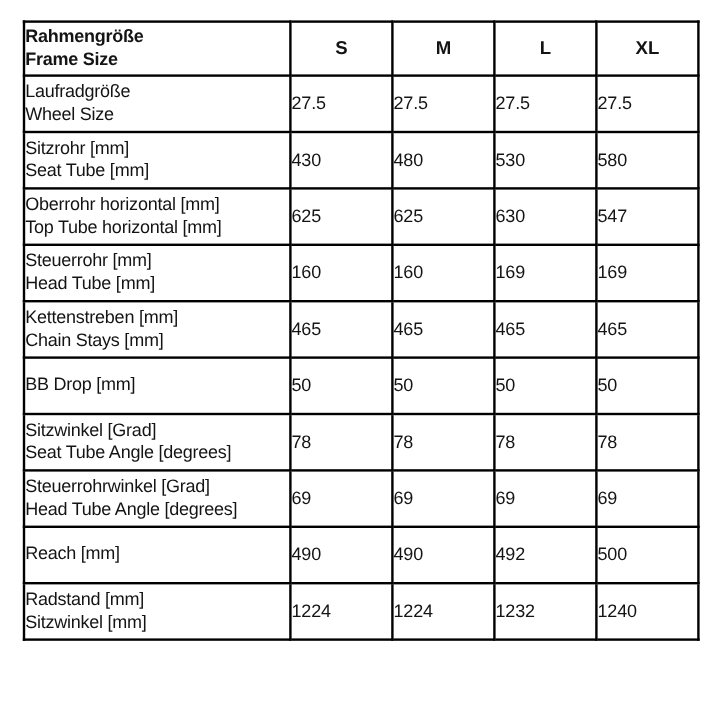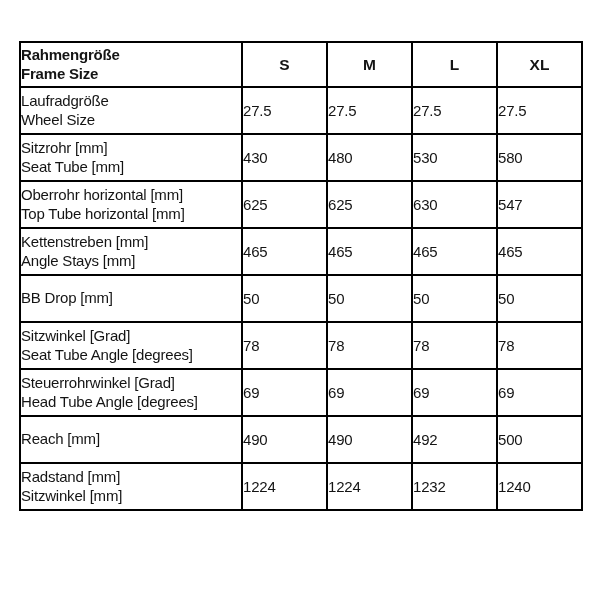--- a/index.html
+++ b/index.html
@@ -10,21 +10,20 @@
     height: 602px;
     background: #ffffff;
     font-family: "Liberation Sans", sans-serif;
     color: #141414;
   }
   .page {
     position: relative;
     width: 602px;
     height: 570px;
     background: #ffffff;
-    margin-top: 24px;
   }
   table.geo-table {
     position: absolute;
     left: 19px;
     top: 17px;
     width: 562px;
     border-collapse: collapse;
     table-layout: fixed;
   }
   table.geo-table th,
@@ -115,25 +114,35 @@
     <td class="label-cell">
       <div class="lbl-line">Oberrohr horizontal [mm]</div>
       <div class="lbl-line">Top Tube horizontal [mm]</div>
     </td>
     <td class="value-cell">625</td>
     <td class="value-cell">625</td>
     <td class="value-cell">630</td>
     <td class="value-cell">547</td>
   </tr>
 
+  <tr>
+    <td class="label-cell">
+      <div class="lbl-line">Steuerrohr [mm]</div>
+      <div class="lbl-line">Head Tube [mm]</div>
+    </td>
+    <td class="value-cell">160</td>
+    <td class="value-cell">160</td>
+    <td class="value-cell">169</td>
+    <td class="value-cell">169</td>
+  </tr>
 
   <tr>
     <td class="label-cell">
       <div class="lbl-line">Kettenstreben [mm]</div>
-      <div class="lbl-line">Angle Stays [mm]</div>
+      <div class="lbl-line">Chain Stays [mm]</div>
     </td>
     <td class="value-cell">465</td>
     <td class="value-cell">465</td>
     <td class="value-cell">465</td>
     <td class="value-cell">465</td>
   </tr>
 
   <tr>
     <td class="label-cell">
       <div class="lbl-line">BB Drop [mm]</div>

